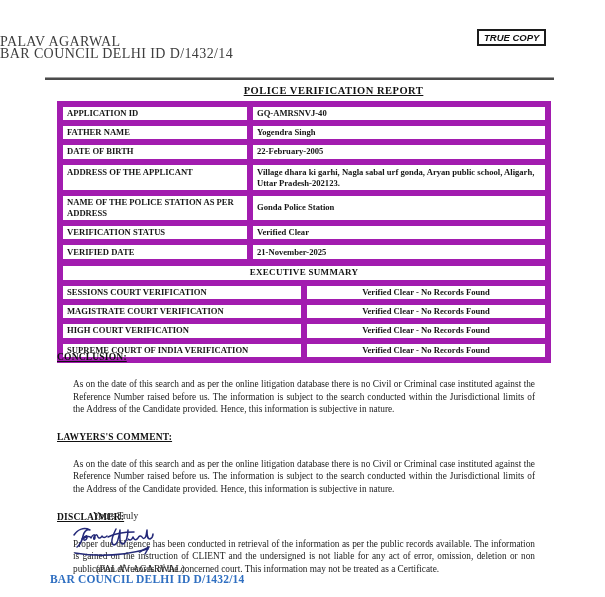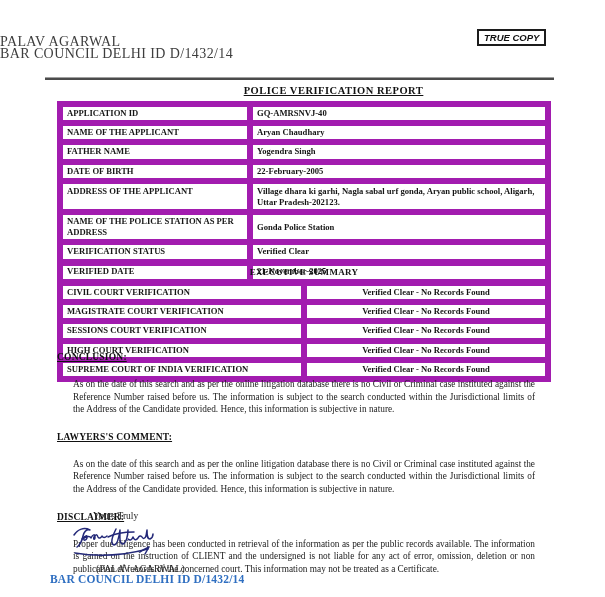--- a/index.html
+++ b/index.html
@@ -81,24 +81,20 @@
 
   <div class="title">POLICE VERIFICATION REPORT</div>
 
   <table class="tbl" id="main-table">
     <tbody>
       <tr>
         <td class="lbl">APPLICATION ID</td>
         <td class="val">GQ-AMRSNVJ-40</td>
       </tr>
       <tr>
-        <td class="lbl">NAME OF THE APPLICANT</td>
-        <td class="val">Aryan Chaudhary</td>
-      </tr>
-      <tr>
         <td class="lbl">FATHER NAME</td>
         <td class="val">Yogendra Singh</td>
       </tr>
       <tr>
         <td class="lbl">DATE OF BIRTH</td>
         <td class="val">22-February-2005</td>
       </tr>
       <tr class="row-address">
         <td class="lbl">ADDRESS OF THE APPLICANT</td>
         <td class="val">Village dhara ki garhi, Nagla sabal urf gonda, Aryan public school, Aligarh, Uttar Pradesh-202123.</td>
@@ -117,29 +113,25 @@
       </tr>
     </tbody>
   </table>
 
   <table class="tbl" id="exec-table">
     <tbody>
       <tr>
         <td class="hdr" colspan="2">EXECUTIVE SUMMARY</td>
       </tr>
       <tr>
-        <td class="lbl">CIVIL COURT VERIFICATION</td>
+        <td class="lbl">SESSIONS COURT VERIFICATION</td>
         <td class="cval">Verified Clear - No Records Found</td>
       </tr>
       <tr>
         <td class="lbl">MAGISTRATE COURT VERIFICATION</td>
-        <td class="cval">Verified Clear - No Records Found</td>
-      </tr>
-      <tr>
-        <td class="lbl">SESSIONS COURT VERIFICATION</td>
         <td class="cval">Verified Clear - No Records Found</td>
       </tr>
       <tr>
         <td class="lbl">HIGH COURT VERIFICATION</td>
         <td class="cval">Verified Clear - No Records Found</td>
       </tr>
       <tr>
         <td class="lbl">SUPREME COURT OF INDIA VERIFICATION</td>
         <td class="cval">Verified Clear - No Records Found</td>
       </tr>

